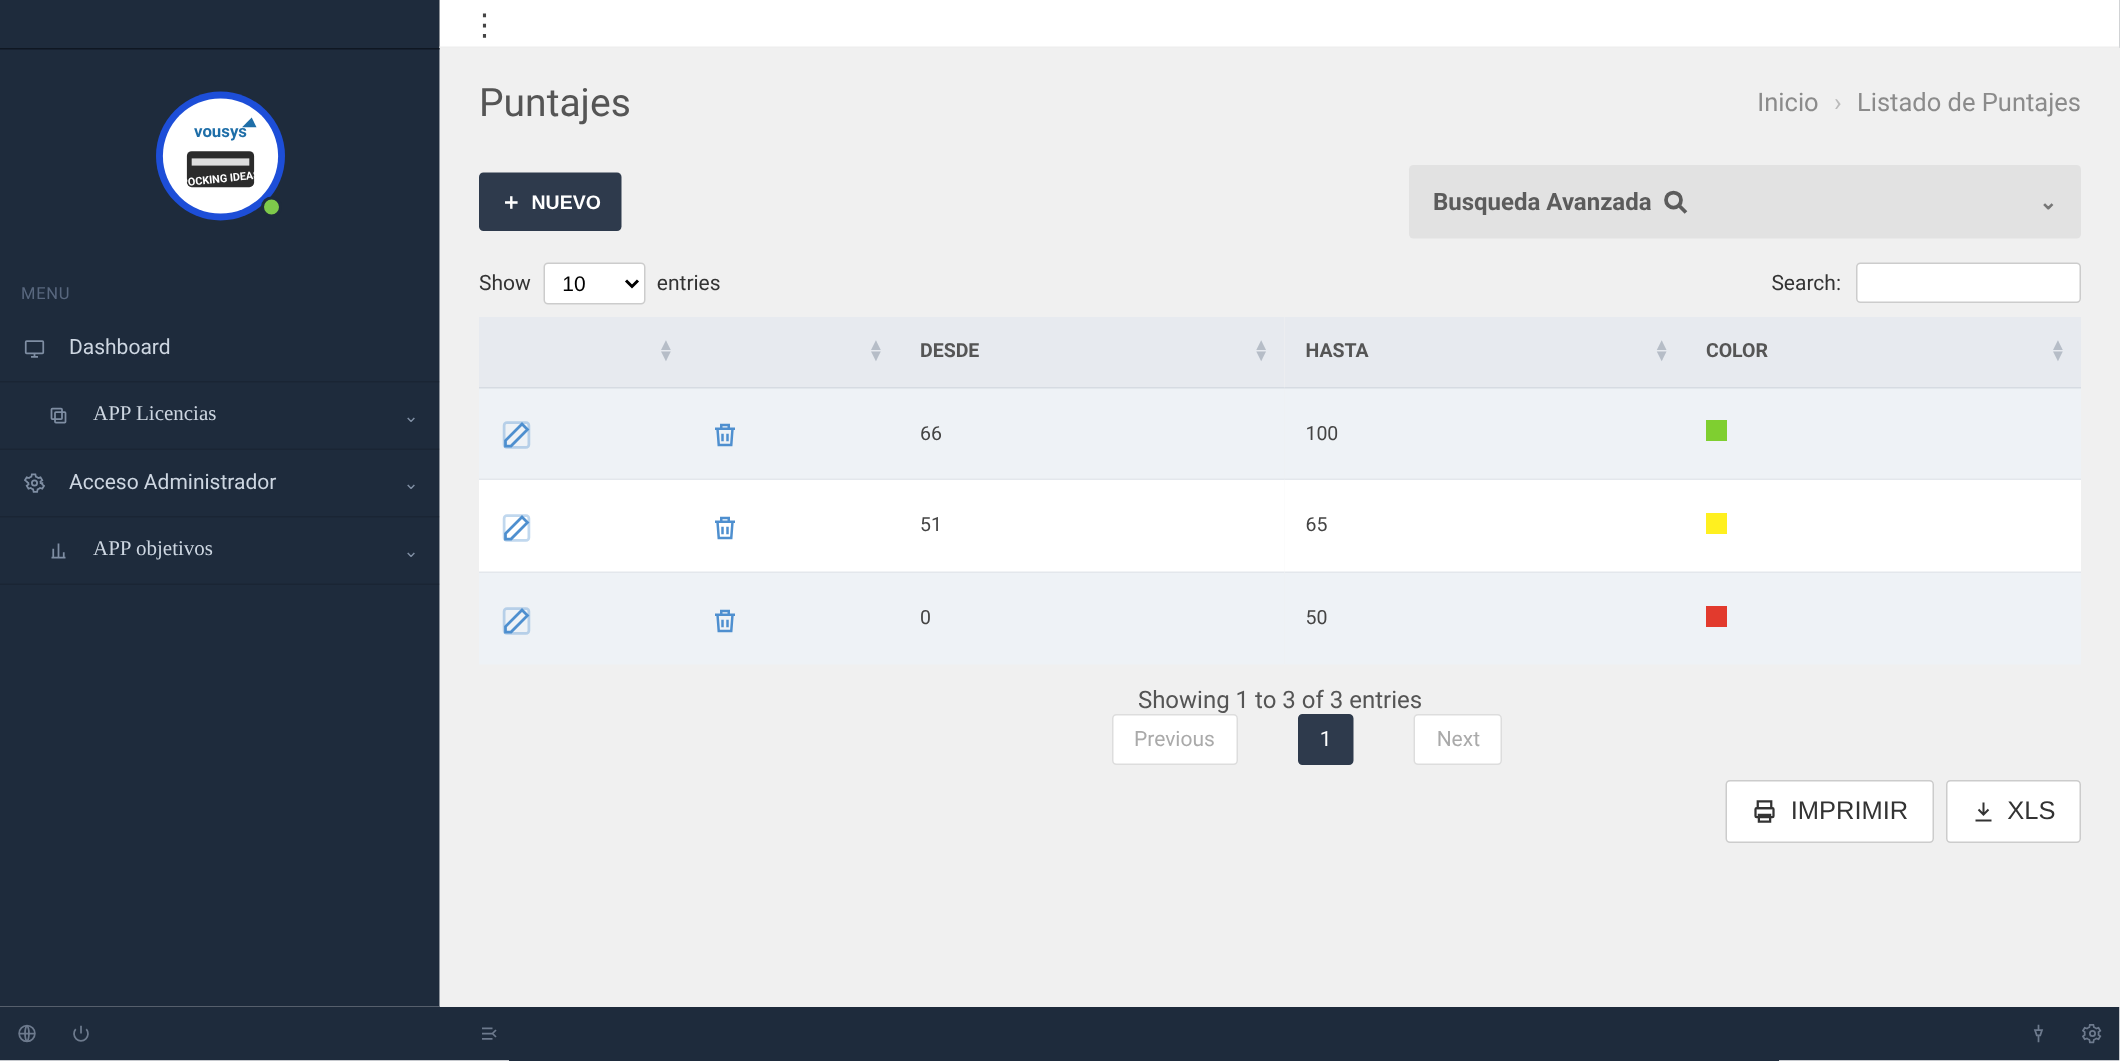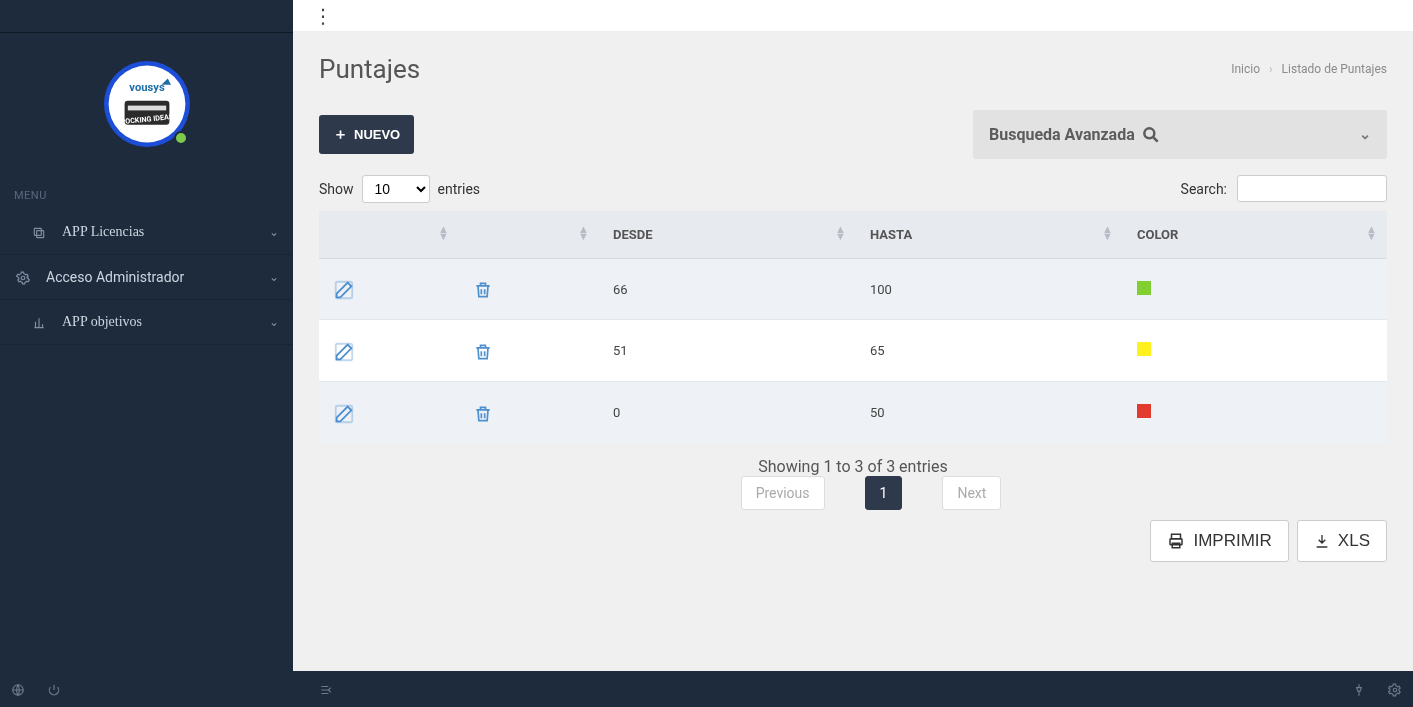--- a/index.html
+++ b/index.html
@@ -61,33 +61,33 @@
     cursor: pointer;
     position: relative;
   }
   .nav-item .nav-icon { width: 18px; text-align:center; margin-right: 14px; color: #7f8ea3; font-size: 14px;}
   .nav-item .chev { margin-left: auto; color: #7f8ea3; font-size: 12px;}
   .nav-item.sub { padding-left: 30px; font-family: Liberation Serif, serif; }
 
   
   .page-head { display: flex; align-items: center; justify-content: space-between; margin-bottom: 26px;}
   .page-title { font-size: 26px; color: #555; font-weight: 400; }
-  .crumbs { font-size: 12px; color: #8b8b8b; }
+  .crumbs { font-size: 17px; color: #8b8b8b; }
   .crumbs a { color: #8b8b8b; text-decoration: none; }
   .crumbs .sep { margin: 0 6px; color: #bbb;}
 
   
   .action-row { display:flex; align-items:center; margin-bottom: 16px;}
   .btn-dark {
     background: #2e3a4c; color: #fff; border: none; padding: 10px 14px;
     font-size: 13px; font-weight: 700; border-radius: 3px; cursor: pointer;
     display:flex; align-items:center; gap:6px;
   }
   .adv-search {
-    margin-left: auto; width: 414px;
+    margin-left: auto; width: 448px;
     background: #e2e2e2; border-radius: 3px;
     padding: 14px 16px; display:flex; align-items:center;
     font-size: 16px; font-weight: 700; color: #5c5c5c;
     cursor: pointer;
   }
   .adv-search .chev { margin-left:auto; font-size: 14px; color:#777;}
 
   
   .table-controls { display:flex; align-items:center; justify-content:space-between; font-size: 14px; color:#333; margin-bottom: 8px;}
   .table-controls .left { display:flex; align-items:center; gap:8px;}
@@ -169,20 +169,29 @@
             <text x="50" y="72" text-anchor="middle" font-size="9" font-weight="700" fill="#fff" transform="rotate(-6 50 70)">ROCKING IDEAS</text>
           </svg>
         </div>
         <span class="status-dot"></span>
       </div>
     </div>
 
     <div class="menu-label">MENU</div>
 
     <ul class="nav">
+      <li class="nav-item">
+        <span class="nav-icon">
+          <svg class="svgicon" viewBox="0 0 24 24" fill="none" stroke="currentColor" stroke-width="2">
+              <rect x="2" y="4" width="20" height="14" rx="1"></rect>
+              <path d="M8 22h8M12 18v4"></path>
+            </svg>
+        </span>
+        <span>Dashboard</span>
+      </li>
       <li class="nav-item sub">
         <span class="nav-icon">
           <svg class="svgicon" viewBox="0 0 24 24" fill="none" stroke="currentColor" stroke-width="2">
               <rect x="8" y="8" width="12" height="12" rx="1"></rect>
               <rect x="4" y="4" width="12" height="12" rx="1"></rect>
             </svg>
         </span>
         <span>APP Licencias</span>
         <span class="chev">⌄</span>
       </li>

